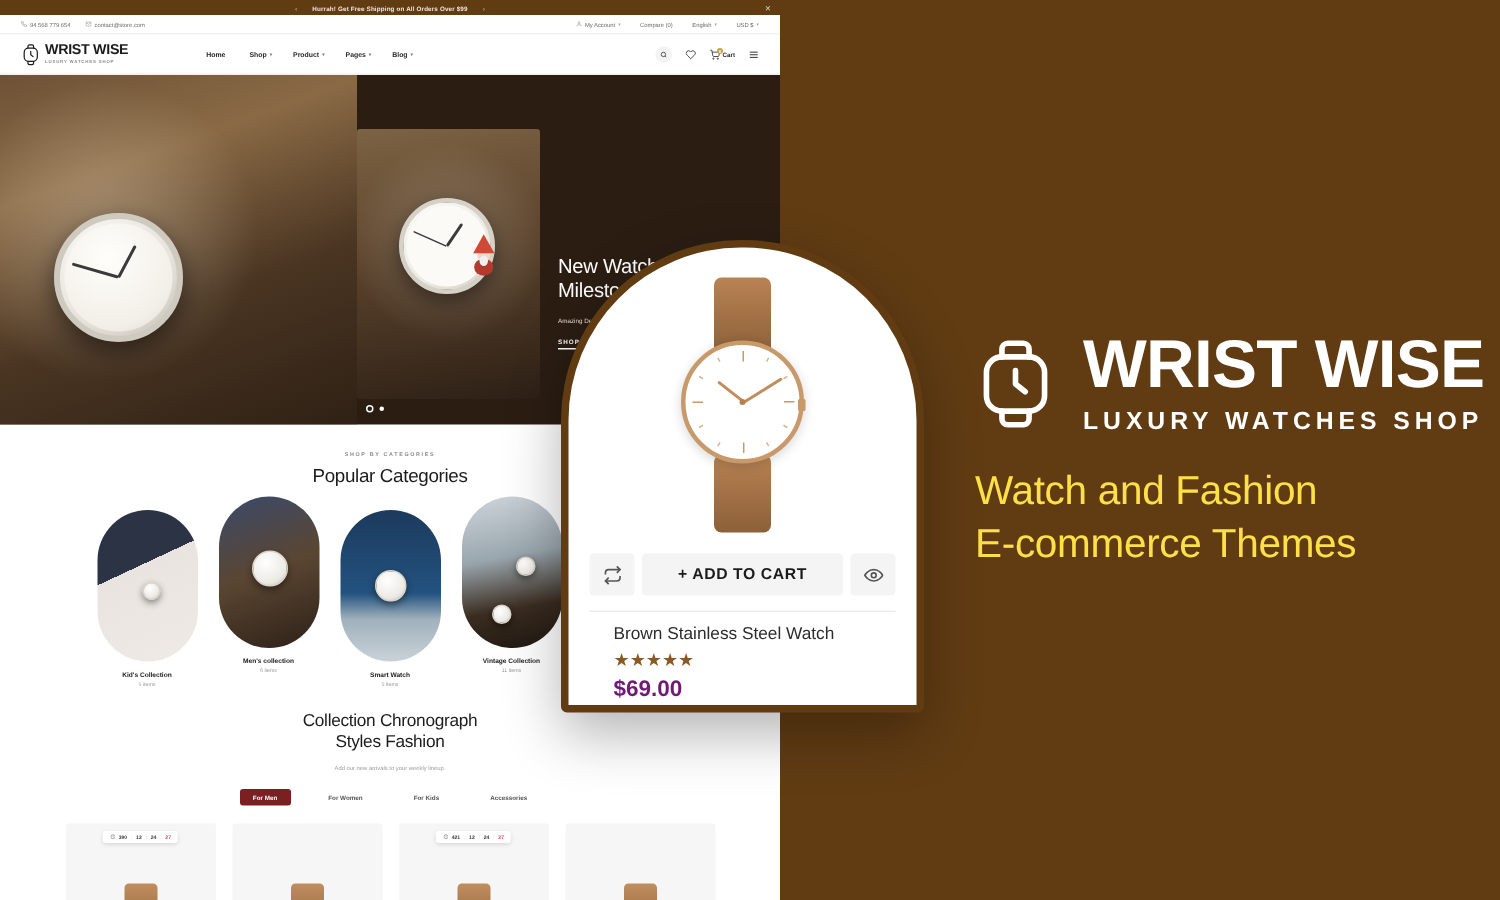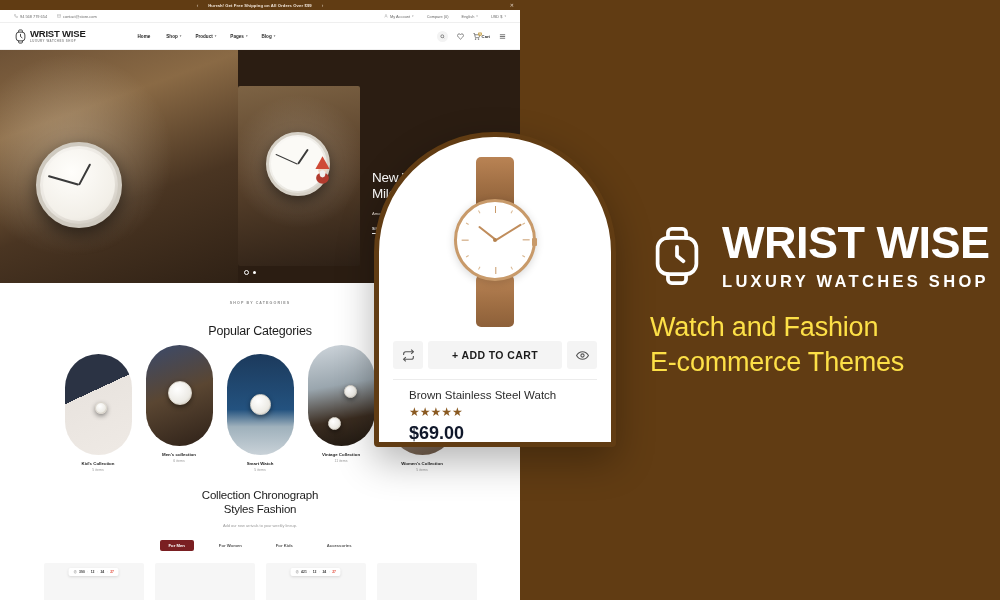--- a/index.html
+++ b/index.html
@@ -157,21 +157,21 @@
   .hdot.ring { width: 5px; height: 5px; border: 1px solid #fff; background: transparent; }
 
   
   .cats { padding-top: 18px; background: #fff; }
   .eyebrow {
     text-align: center; font-size: 3.6px; letter-spacing: 1.1px;
     color: #8c8c8c; font-weight: 700;
   }
   .sec-title {
     text-align: center; font-size: 12.5px; font-weight: 400;
-    color: #1b1b1b; margin-top: 19px; letter-spacing: -.2px;
+    color: #1b1b1b; margin-top: 5px; letter-spacing: -.2px;
   }
   .cat-row {
     display: flex; justify-content: center; gap: 14px;
     margin-top: 16px; padding: 0 30px; align-items: flex-start;
   }
   .cat { width: 67px; text-align: center; }
   .cat.up { margin-top: -9px; }
   .cat-img {
     width: 67px; height: 101px; border-radius: 34px 34px 34px 34px;
     overflow: hidden; position: relative;
@@ -240,21 +240,21 @@
     letter-spacing: 3.3px; margin-top: 7px; white-space: nowrap;
   }
   .brand-tag {
     position: absolute; left: 130px; top: 310px;
     font-size: 27px; font-weight: 400; color: #fde047;
     line-height: 1.3; letter-spacing: -.2px;
   }
 
   
   #feature-card {
-    position: absolute; left: 374px; top: 132px;
+    position: absolute; left: 374px; top: 160px;
     width: 242px; height: 315px;
     background: #fff;
     border: 5px solid #613C13;
     border-radius: 120px 120px 4px 4px;
     overflow: hidden;
     box-shadow: 0 14px 38px rgba(0,0,0,.30);
   }
   .fc-imgwrap { position: relative; height: 202px; }
   .fc-watch { position: absolute; left: 50%; top: 20px; transform: translateX(-50%); width: 96px; height: 170px; }
   .fc-strap-t, .fc-strap-b {
@@ -291,21 +291,21 @@
   }
   .fc-ibtn svg { width: 13px; height: 13px; display: block; }
   .fc-cart {
     flex: 1; height: 28px; background: #f4f4f4; border-radius: 3px;
     display: flex; align-items: center; justify-content: center;
     font-size: 10.5px; font-weight: 700; color: #1b1b1b; letter-spacing: .4px;
   }
   .fc-info { padding: 9px 16px 0; border-top: 1px solid #ececec; margin: 10px 14px 0; }
   .fc-name { font-size: 11.5px; color: #2c2c2c; }
   .fc-stars { margin-top: 5px; display: flex; gap: 2px; color: #8a5a22; font-size: 12px; line-height: 1; }
-  .fc-price { margin-top: 5px; font-size: 18px; font-weight: 700; color: #0f172a; }
+  .fc-price { margin-top: 5px; font-size: 15px; font-weight: 700; color: #701a75; }
 </style>
 </head>
 <body>
 
 <div id="site-panel">
 
   <div class="announce">
     <span class="arrow">‹</span>
     <span class="announce-text">Hurrah! Get Free Shipping on All Orders Over $99</span>
     <span class="arrow">›</span>

